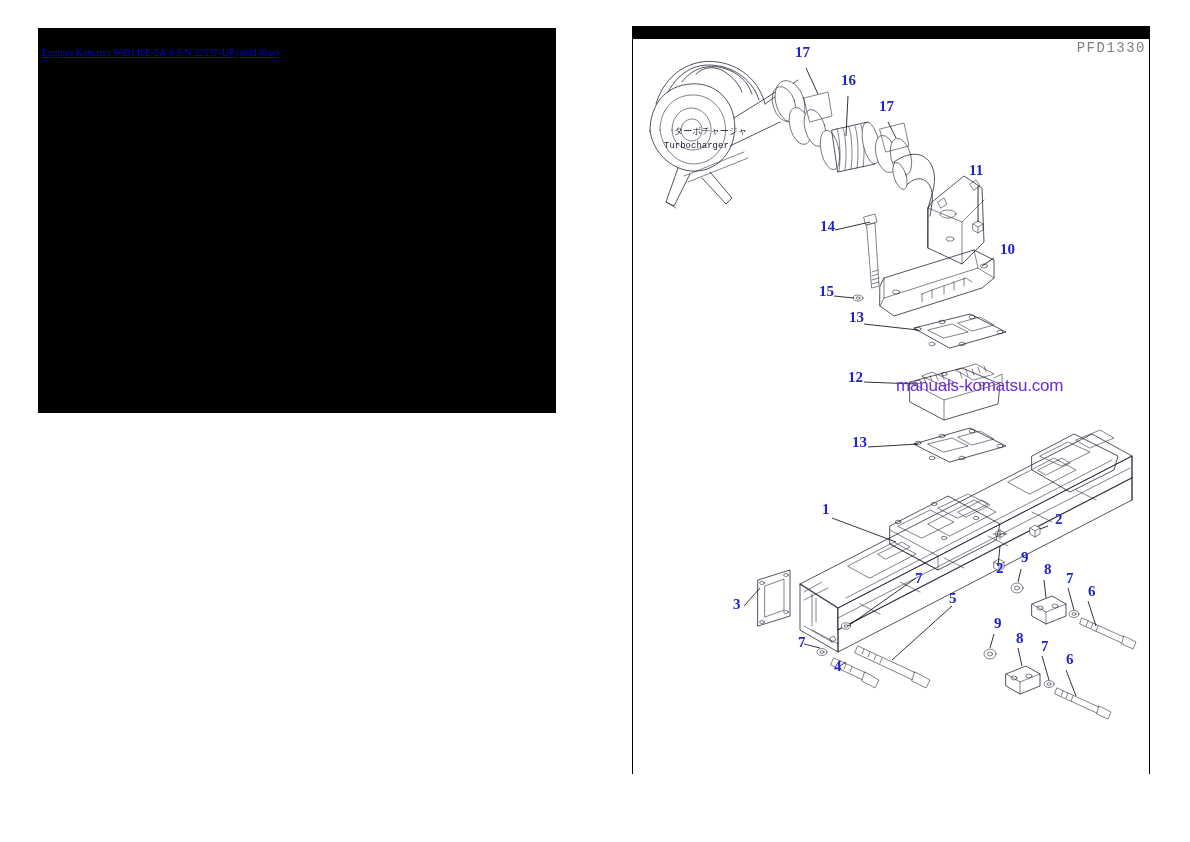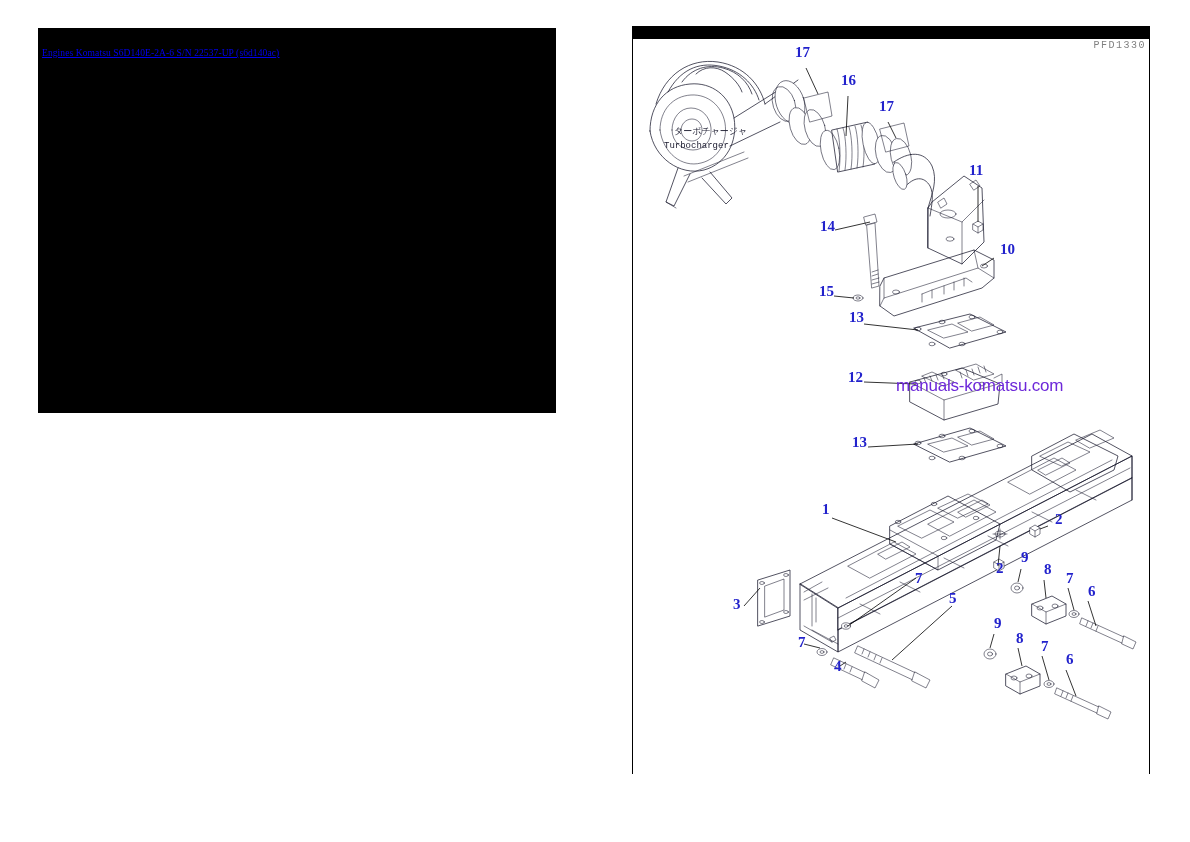--- a/index.html
+++ b/index.html
@@ -56,21 +56,21 @@
     top: 0px;
     width: 518px;
     height: 13px;
     background: #000000;
   }
   #diagram-code {
     position: absolute;
     right: 4px;
     top: 14px;
     font-family: "Liberation Mono", monospace;
-    font-size: 10px;
+    font-size: 14px;
     color: #808080;
     letter-spacing: 1.5px;
     padding-left: 12px;
   }
   #diagram-frame {
     position: absolute;
     left: 0px;
     top: 13px;
     width: 518px;
     height: 735px;

